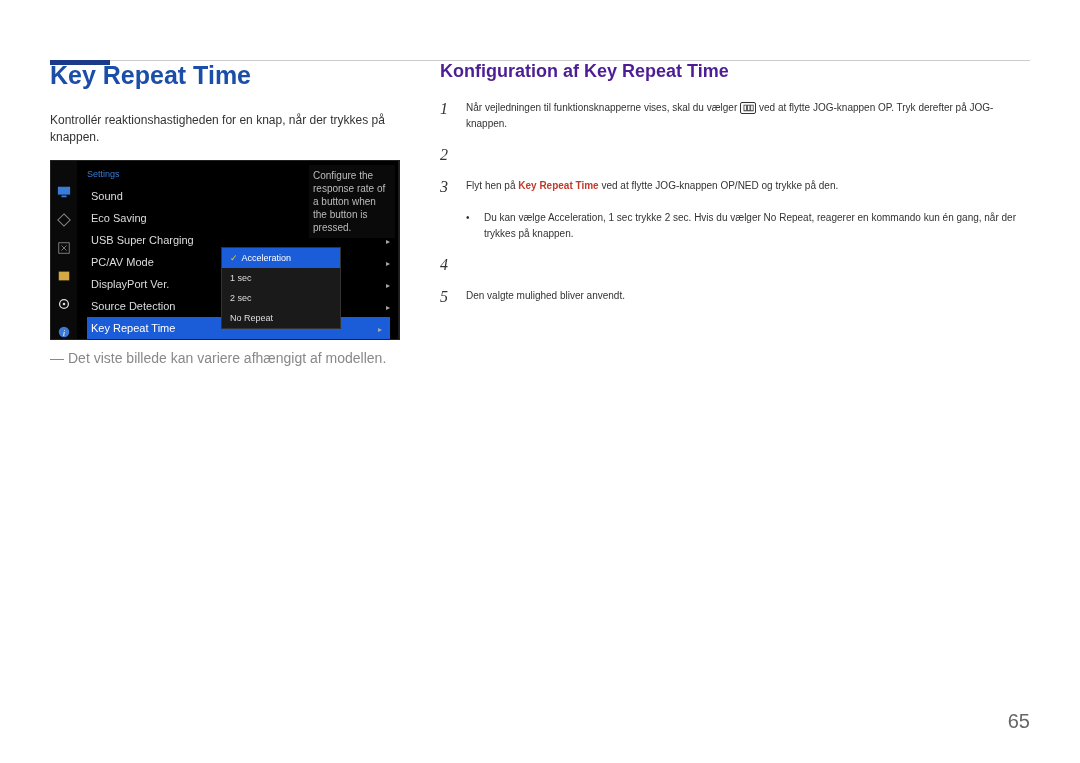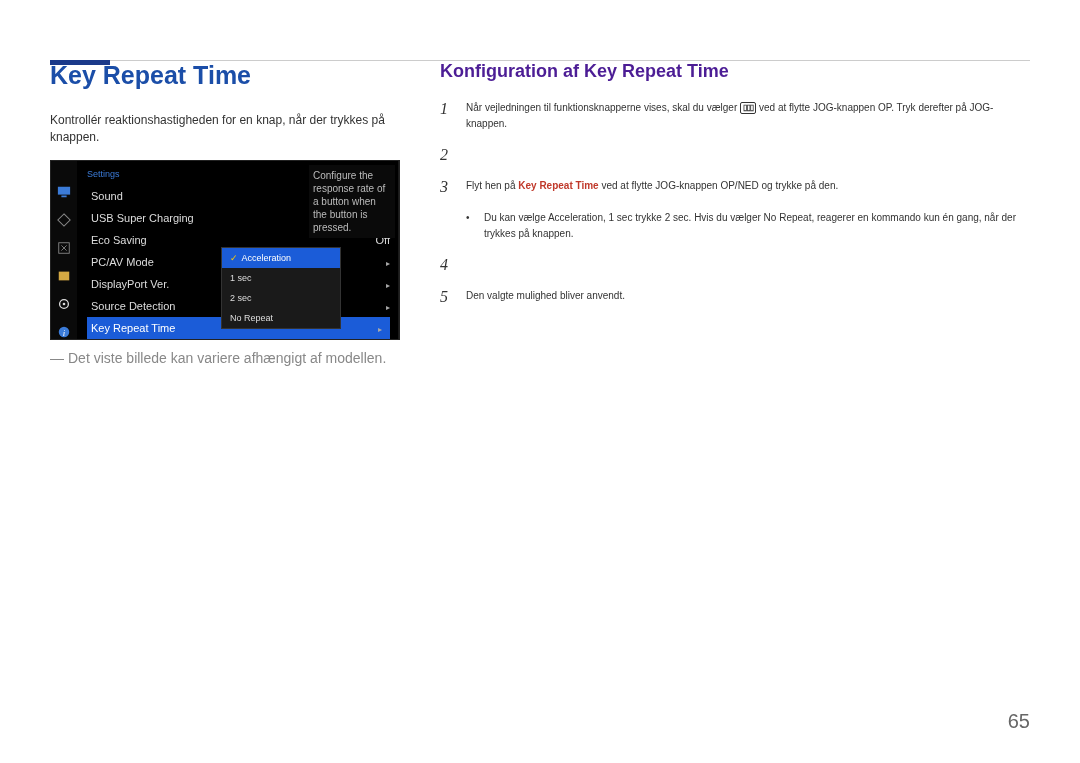--- a/index.html
+++ b/index.html
@@ -220,26 +220,26 @@
               <text x="8" y="12" text-anchor="middle" fill="#fff" font-size="10" font-family="Georgia" font-style="italic">i</text>
             </svg>
         </div>
         <div class="osd-main">
           <div class="osd-header">Settings</div>
           <div class="osd-row">
               <span>Sound</span>
               <span class="arrow-r"></span>
             </div>
           <div class="osd-row">
-              <span>USB Super Charging</span>
-              <span class="arrow-r"></span>
-            </div>
-          <div class="osd-row">
               <span>Eco Saving</span>
               <span>Off</span>
+            </div>
+          <div class="osd-row">
+              <span>USB Super Charging</span>
+              <span class="arrow-r"></span>
             </div>
           <div class="osd-row">
               <span>PC/AV Mode</span>
               <span class="arrow-r"></span>
             </div>
           <div class="osd-row">
               <span>DisplayPort Ver.</span>
               <span class="arrow-r"></span>
             </div>
           <div class="osd-row">

